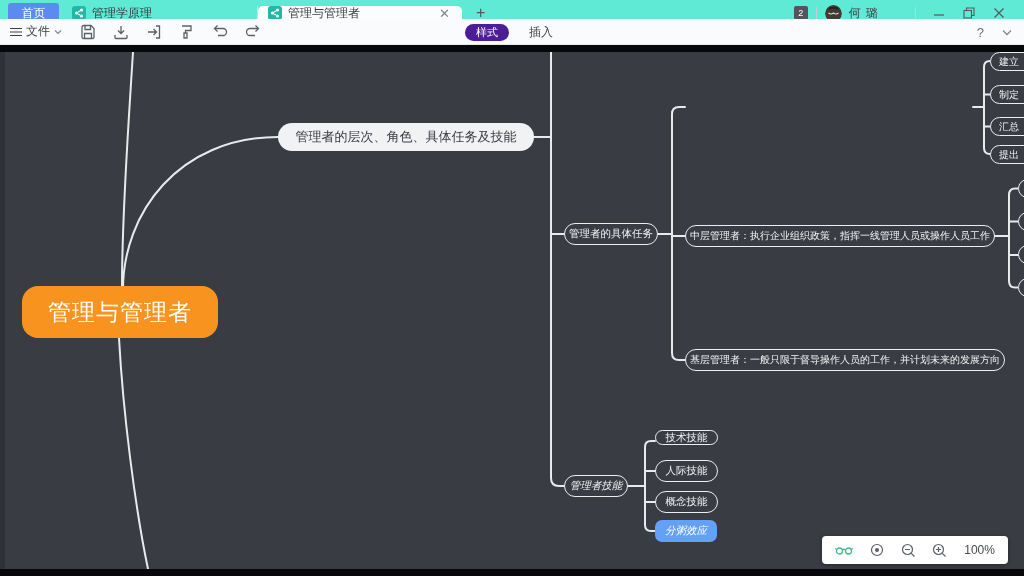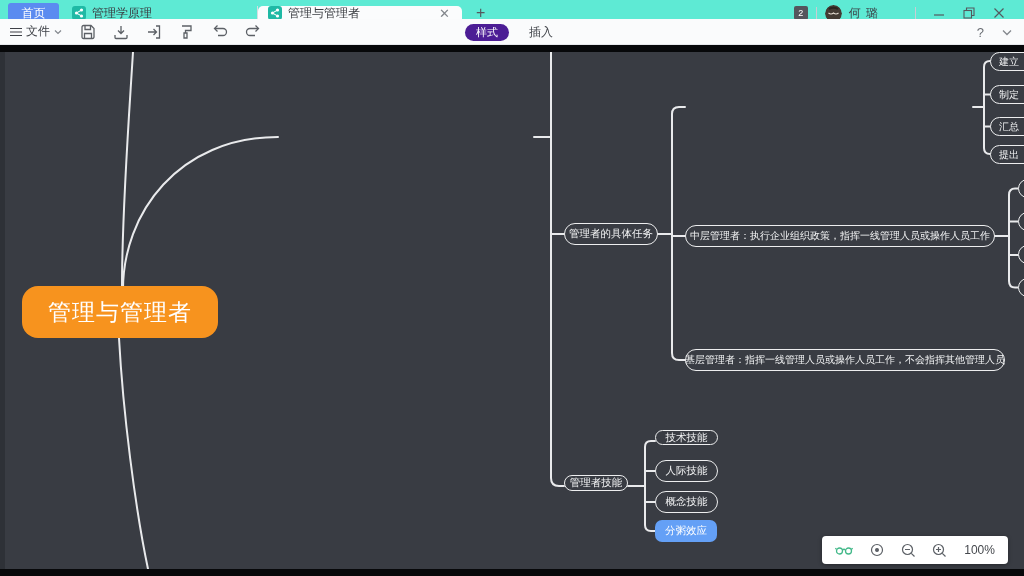--- a/index.html
+++ b/index.html
@@ -218,40 +218,41 @@
     <path d="M1009,169.5 H1018"></path>
     <path d="M1009,203 H1018"></path>
     <path d="M628,434 H645"></path>
     <path d="M655,389 H651 Q645,389 645,395 V473 Q645,479 651,479 H655"></path>
     <path d="M645,419 H655"></path>
     <path d="M645,450 H655"></path>
   </svg>
 
   <div class="node central">管理与管理者</div>
 
+  <div class="node branch-main">管理者的层次、角色、具体任务及技能</div>
 
   <div class="node outline" style="left:564px; top:171px; width:94px; height:22px;">管理者的具体任务</div>
   <div class="node outline" style="left:685px; top:173px; width:310px; height:22px; font-size:10px;">中层管理者：执行企业组织政策，指挥一线管理人员或操作人员工作</div>
-  <div class="node outline" style="left:685px; top:297px; width:320px; height:22px; font-size:10px;">基层管理者：指挥一线管理人员或操作人员工作，不会指挥其他管理人员</div>
+  <div class="node outline" style="left:685px; top:297px; width:320px; height:22px; font-size:10px;">基层管理者：一般只限于督导操作人员的工作，并计划未来的发展方向</div>
 
   <div class="node outline cutpill" style="left:990px; top:0px; width:70px; height:19px;">建立</div>
   <div class="node outline cutpill" style="left:990px; top:33px; width:70px; height:19px;">制定</div>
   <div class="node outline cutpill" style="left:990px; top:65px; width:70px; height:19px;">汇总</div>
   <div class="node outline cutpill" style="left:990px; top:93px; width:70px; height:19px;">提出</div>
 
   <div class="node outline cutpill" style="left:1018px; top:127px; width:40px; height:19px;"></div>
   <div class="node outline cutpill" style="left:1018px; top:160px; width:40px; height:19px;"></div>
   <div class="node outline cutpill" style="left:1018px; top:193px; width:40px; height:19px;"></div>
   <div class="node outline cutpill" style="left:1018px; top:226px; width:40px; height:19px;"></div>
 
-  <div class="node outline" style="left:564px; top:423px; width:64px; height:16px;">管理者技能</div>
+  <div class="node outline" style="left:564px; top:423px; width:64px; height:22px;font-style:italic;">管理者技能</div>
   <div class="node outline" style="left:655px; top:378px; width:63px; height:15px;">技术技能</div>
   <div class="node outline" style="left:655px; top:408px; width:63px; height:22px;">人际技能</div>
   <div class="node outline" style="left:655px; top:439px; width:63px; height:22px;">概念技能</div>
-  <div class="node blue-leaf" style="left:655px; top:468px; width:62px; height:22px;">分粥效应</div>
+  <div class="node blue-leaf" style="left:655px; top:468px; width:62px; height:22px;font-style:italic;">分粥效应</div>
 
   <div class="zoombar">
     <span>
       <svg width="18" height="12" fill="none" stroke="#44b98a" stroke-width="1.3">
         <circle cx="4.5" cy="7" r="3"></circle>
           <circle cx="13.5" cy="7" r="3"></circle>
         <path d="M7.5,6 Q9,4.5 10.5,6 M1.5,5.5 L0.5,4 M16.5,5.5 L17.5,4"></path>
         </svg>
     </span>
     <span>

